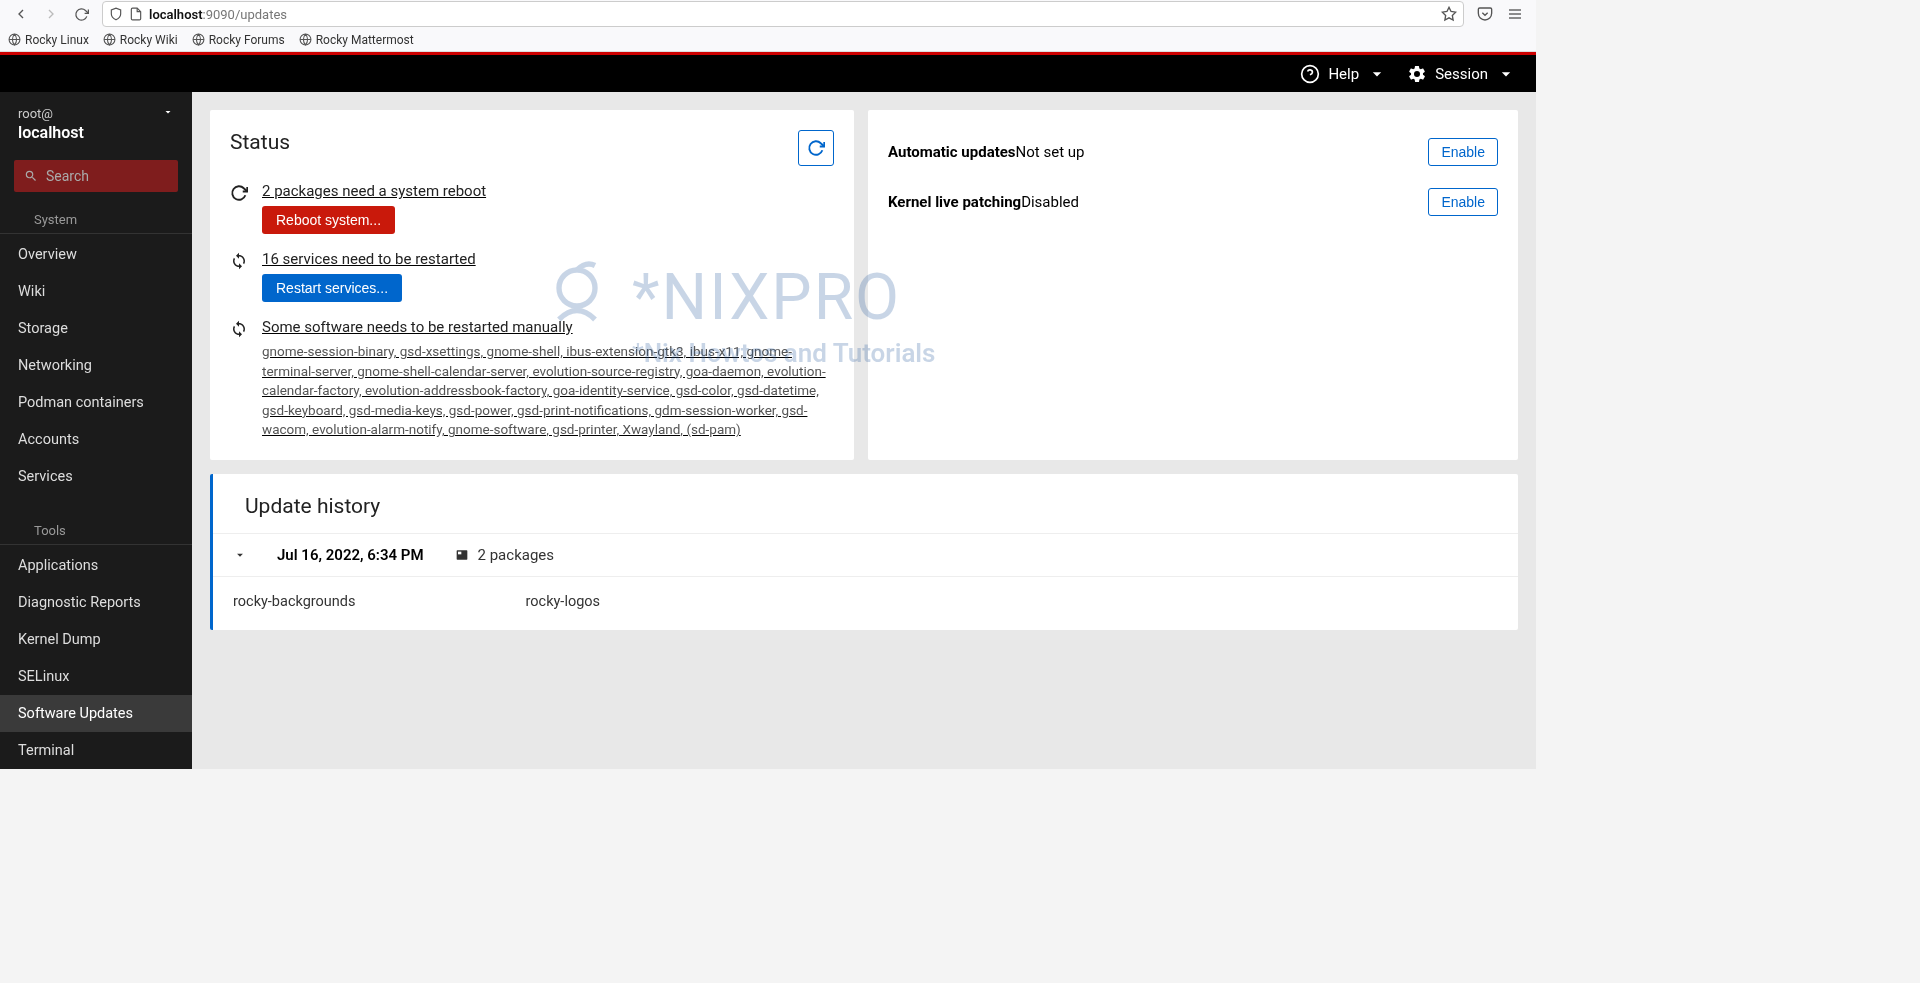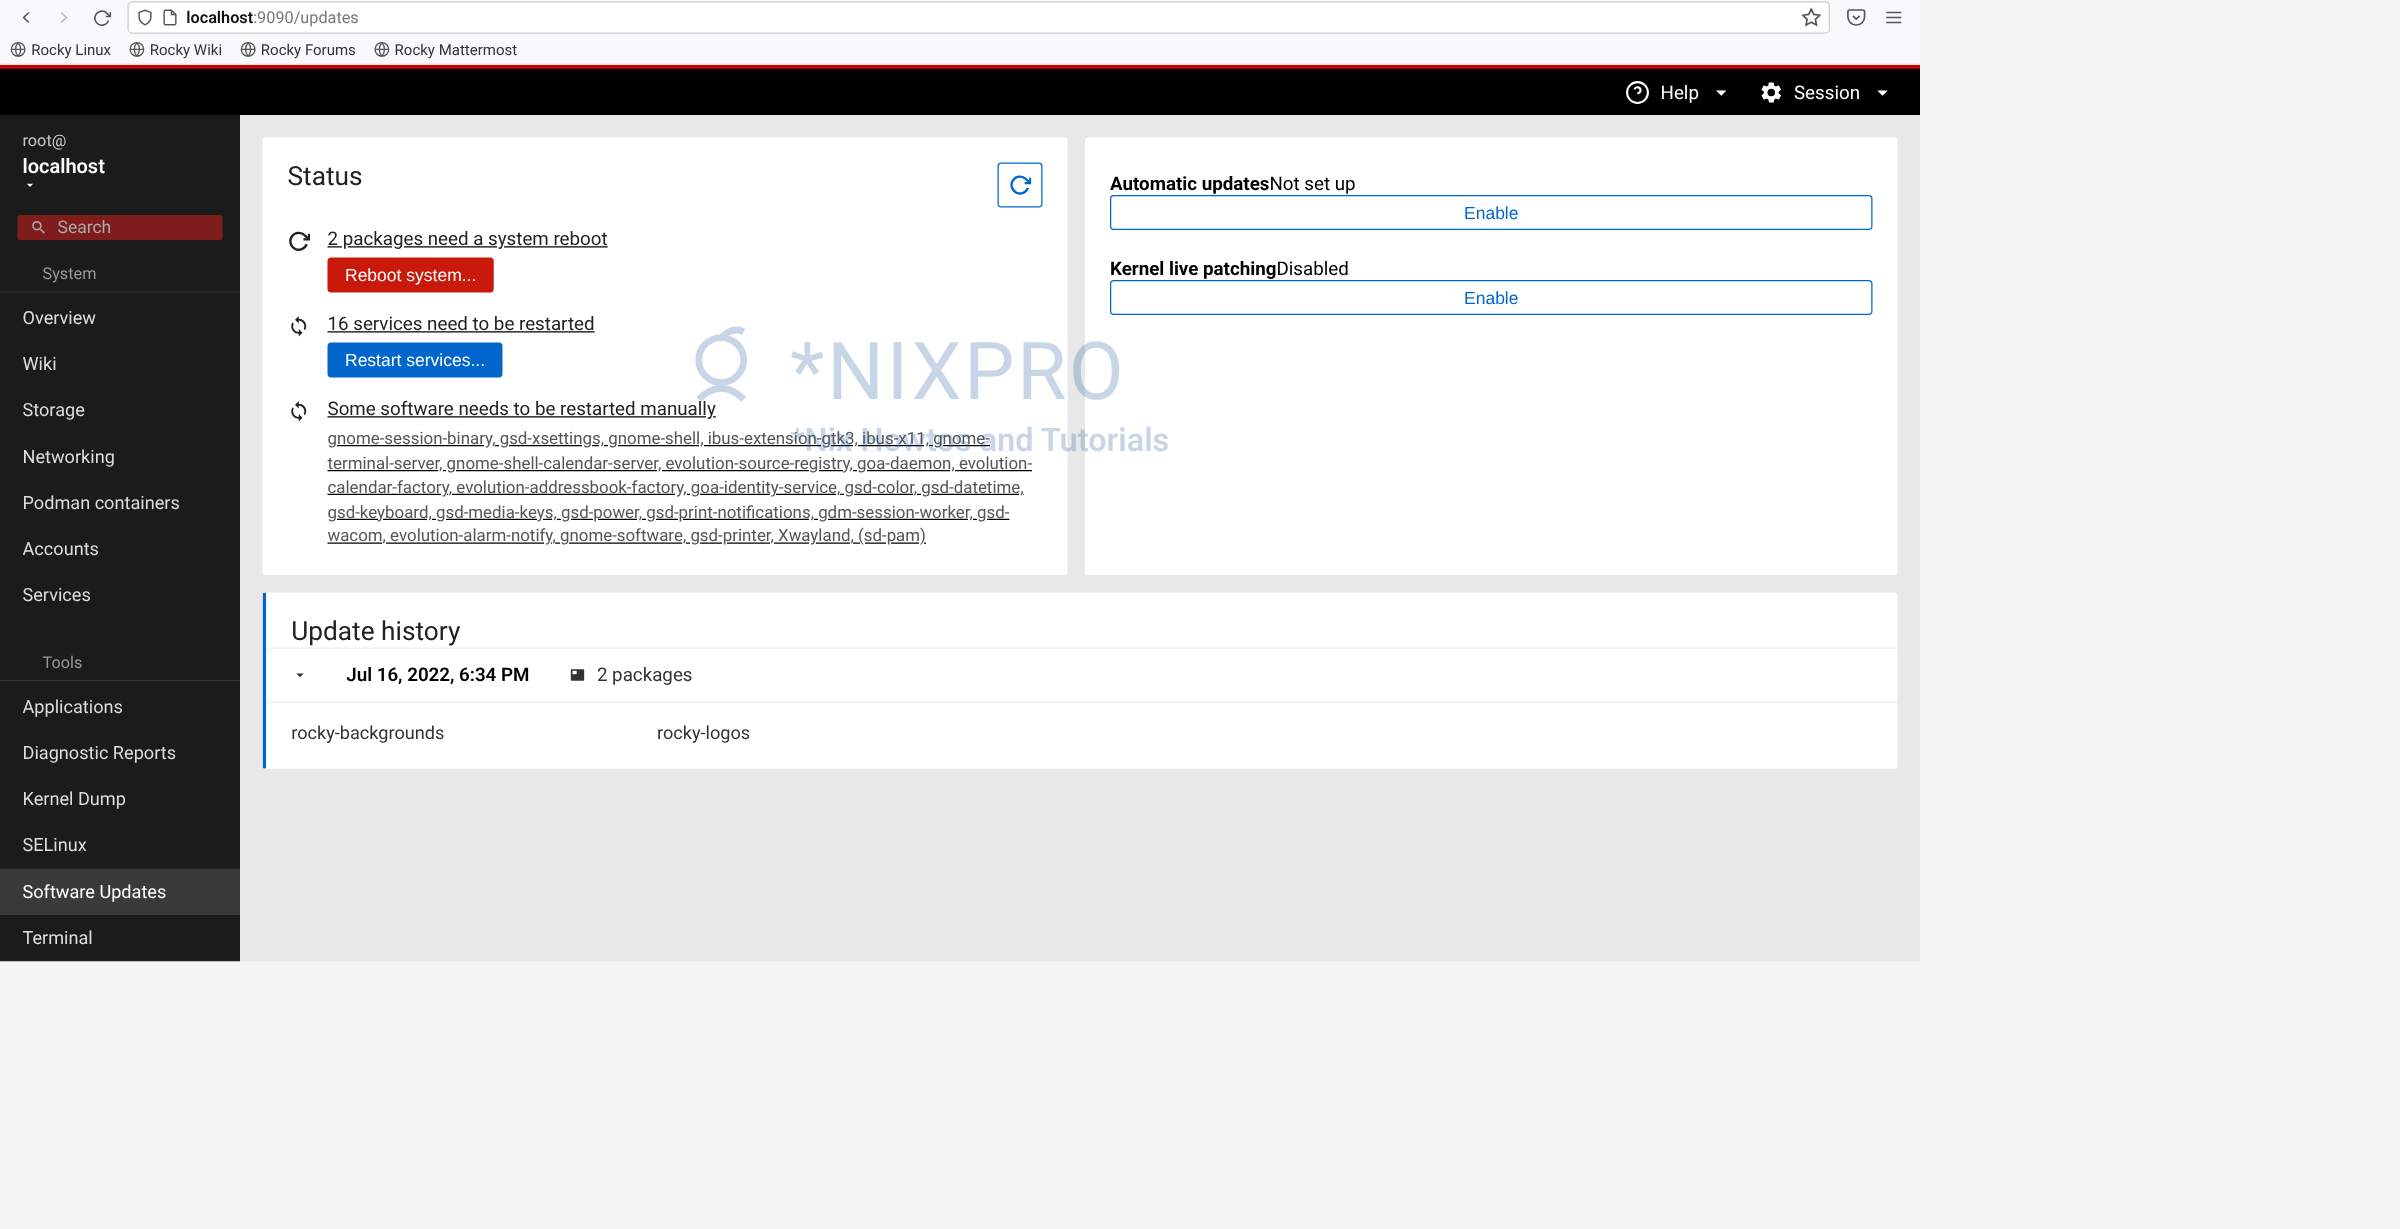--- a/index.html
+++ b/index.html
@@ -20,21 +20,21 @@
 
 .app-topbar { height: 40px; background: #000; display: flex; align-items: center; justify-content: flex-end; padding: 0 20px; gap: 20px; color: #fff; border-top: 3px solid #c00; }
 .topbar-item { display: flex; align-items: center; gap: 8px; font-size: 15px; }
 .topbar-item svg { width: 20px; height: 20px; }
 
 
 .app-body { display: flex; height: calc(100% - 28px - 24px - 56px); }
 
 
 .sidebar { width: 192px; background: #1b1b1b; color: #ddd; display: flex; flex-direction: column; overflow-y: auto; }
-.host-sel { padding: 14px 18px; display: flex; justify-content: space-between; align-items: start; cursor: pointer; flex-direction: column; }
+.host-sel { padding: 14px 18px; display: flex; justify-content: space-between; align-items: start; cursor: pointer; }
 .host-sel .u { font-size: 13px; color: #ccc; }
 .host-sel .h { font-size: 16px; font-weight: 600; color: #fff; margin-top: 2px; }
 .search-box { margin: 4px 14px 10px; background: #7f1d1d; height: 32px; display: flex; align-items: center; padding: 0 10px; gap: 8px; border-radius: 2px; color: #aaa; font-size: 14px; }
 .nav-section { padding: 10px 34px 6px; font-size: 13px; color: #999; border-bottom: 1px solid #333; margin-bottom: 2px; }
 .nav-item { padding: 10px 18px; font-size: 14.5px; color: #ddd; cursor: pointer; }
 .nav-item.active { background: #3a3a3a; color: #fff; }
 
 
 .main { flex: 1; background: #e8e8e8; padding: 18px; overflow-y: auto; position: relative; }
 .cards-row { display: flex; gap: 14px; }
@@ -49,25 +49,25 @@
 .status-row:last-child { margin-bottom: 0; }
 .status-icon { width: 18px; flex-shrink: 0; color: #222; margin-top: 2px; }
 .status-body { flex: 1; }
 .status-msg { font-size: 15px; color: #222; margin-bottom: 6px; }
 .btn { display: inline-block; padding: 6px 14px; border-radius: 3px; font-size: 14px; cursor: pointer; border: none; }
 .btn-red { background: #c9190b; color: #fff; }
 .btn-blue { background: #06c; color: #fff; }
 .btn-outline { background: #fff; border: 1px solid #06c; color: #06c; padding: 5px 12px; }
 .software-list { font-size: 13.5px; color: #555; line-height: 1.45; margin-top: 4px; }
 
-.setting-row { display: flex; justify-content: space-between; padding: 8px 0 14px; font-size: 15px; flex-direction: column; }
+.setting-row { display: flex; justify-content: space-between; align-items: center; padding: 8px 0 14px; font-size: 15px; }
 .setting-label b { font-weight: 700; }
 
 .history-card { background: #fff; border-radius: 2px; padding: 20px 0 0; margin-top: 14px; border-left: 3px solid #06c; }
-.history-card .card-title { padding: 0 20px; margin-bottom: 0; }
+.history-card .card-title { padding: 0 32px; margin-bottom: 15px; }
 .history-head { display: flex; align-items: center; gap: 30px; padding: 12px 20px; border-top: 1px solid #eee; border-bottom: 1px solid #eee; font-size: 15px; }
 .history-head .date { font-weight: 600; }
 .history-head .pkg { display: flex; align-items: center; gap: 8px; color: #333; }
 .history-body { display: flex; gap: 170px; padding: 16px 20px 20px; font-size: 14.5px; color: #333; }
 
 
 .watermark { position: absolute; left: 340px; top: 160px; pointer-events: none; opacity: 0.25; color: #2a5d9f; }
 .watermark .title { font-size: 64px; font-weight: 400; letter-spacing: 2px; display: flex; align-items: center; gap: 10px; }
 .watermark .sub { font-size: 26px; font-weight: 600; margin-left: 100px; margin-top: -4px; }
 .watermark svg { width: 90px; height: 90px; }

